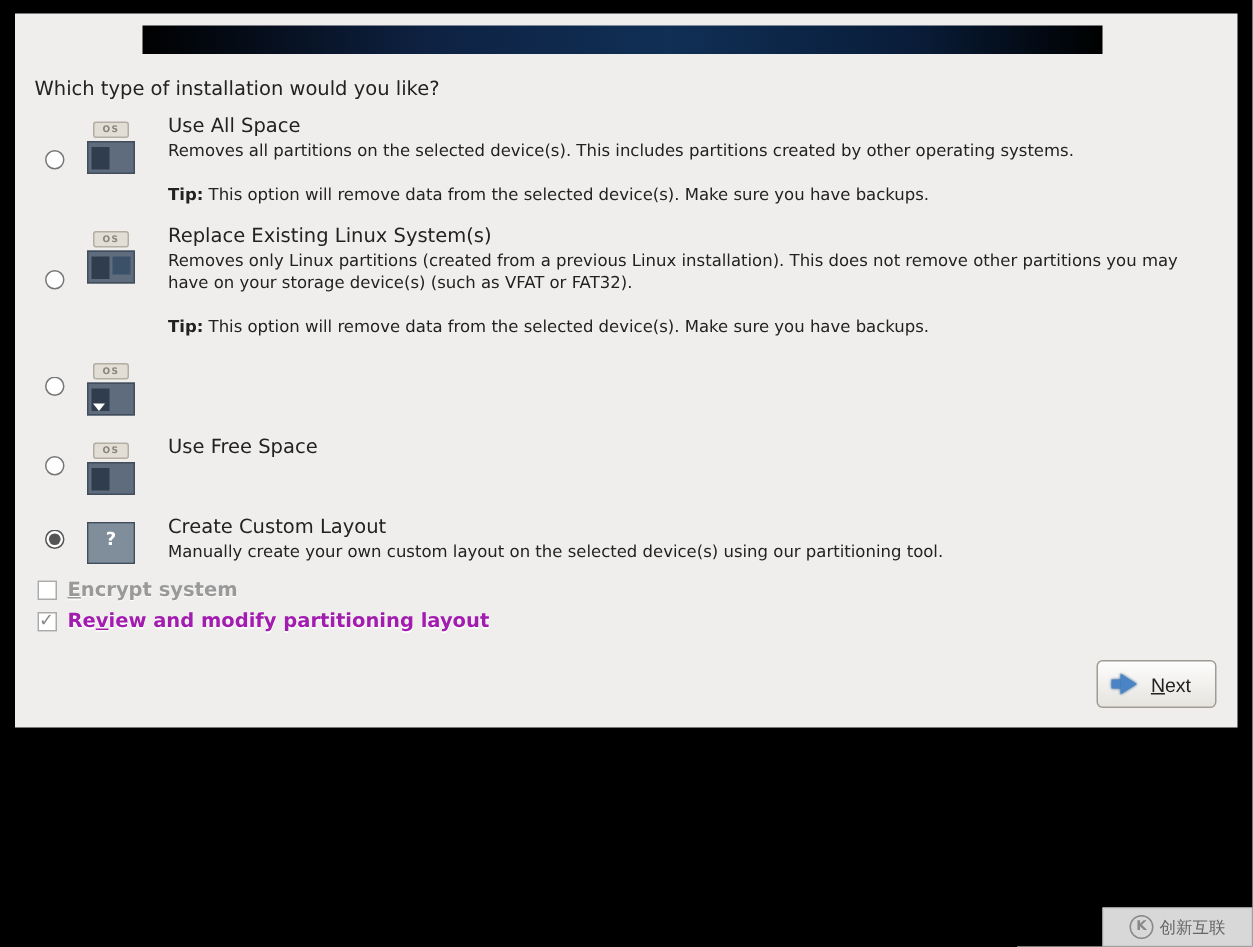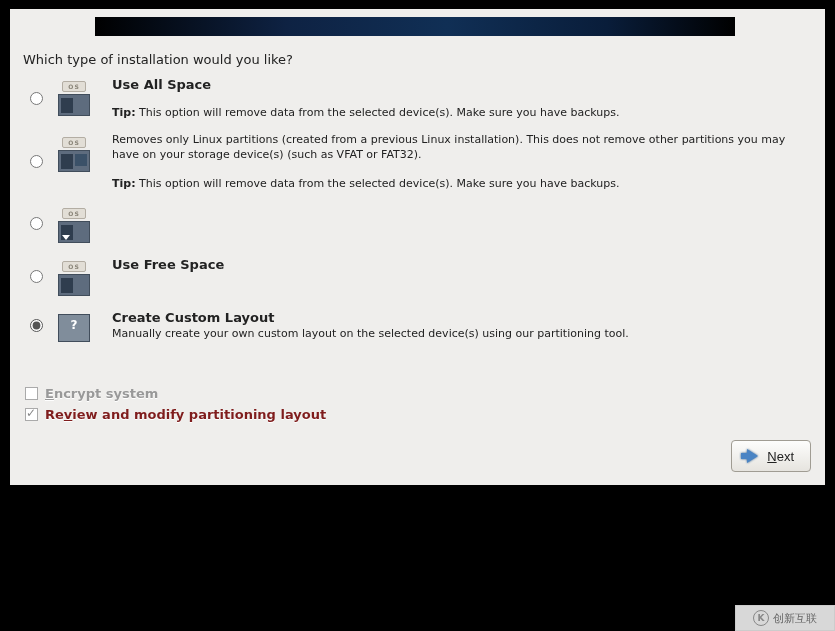--- a/index.html
+++ b/index.html
@@ -105,21 +105,21 @@
   .disk-q {
     position:absolute; left:0; top:0; width:100%; height:100%;
     line-height:20px; text-align:center; color:#fff; font-weight:bold; font-size:12px;
     background: #808d9b;
   }
   .text-cell {
     flex: 1;
     padding-left: 14px;
   }
   .opt-title {
-    font-weight: bold;
+    font-weight: normal;
     font-size: 13px;
     margin-bottom: 2px;
   }
   .opt-desc {
     font-size: 11px;
     line-height: 1.35;
   }
   .opt-tip {
     font-size: 11px;
     margin-top: 14px;
@@ -132,21 +132,21 @@
     bottom: 57px;
   }
   .check-row {
     display: flex;
     align-items: center;
     margin-bottom: 6px;
     font-size: 13px;
     color: #999;
     font-weight: bold;
   }
-  .check-row.enabled { color: #7f1d1d; }
+  .check-row.enabled { color: #a21caf; }
   .check-box {
     width: 13px;
     height: 13px;
     border: 1px solid #aaa;
     background: #fff;
     margin-right: 7px;
     position: relative;
     display:inline-block;
   }
   .check-box.checked::after {
@@ -241,38 +241,40 @@
       <span class="icon-cell">
         <span class="disk-icon">
           <div class="os-tab">OS</div>
           <div class="disk-body">
               <div class="disk-fill-left"></div>
             </div>
         </span>
       </span>
       <span class="text-cell">
         <div class="opt-title">Use All Space</div>
+        <div class="opt-desc">Removes all partitions on the selected device(s).  This includes partitions created by other operating systems.</div>
         <div class="opt-tip"><b>Tip:</b><span> This option will remove data from the selected device(s).  Make sure you have backups.</span></div>
       </span>
     </label>
 
     <label class="opt">
       <span class="radio-cell">
         <input type="radio" name="inst" style="">
       </span>
       <span class="icon-cell">
         <span class="disk-icon">
           <div class="os-tab">OS</div>
           <div class="disk-body">
               <div class="disk-fill-left"></div>
               <div class="disk-fill-right" style="background:#3b5168;"></div>
             </div>
         </span>
       </span>
       <span class="text-cell">
+        <div class="opt-title">Replace Existing Linux System(s)</div>
         <div class="opt-desc">Removes only Linux partitions (created from a previous Linux installation).  This does not remove other partitions you may have on your storage device(s) (such as VFAT or FAT32).</div>
         <div class="opt-tip"><b>Tip:</b><span> This option will remove data from the selected device(s).  Make sure you have backups.</span></div>
       </span>
     </label>
 
     <label class="opt">
       <span class="radio-cell">
         <input type="radio" name="inst" style="">
       </span>
       <span class="icon-cell">

